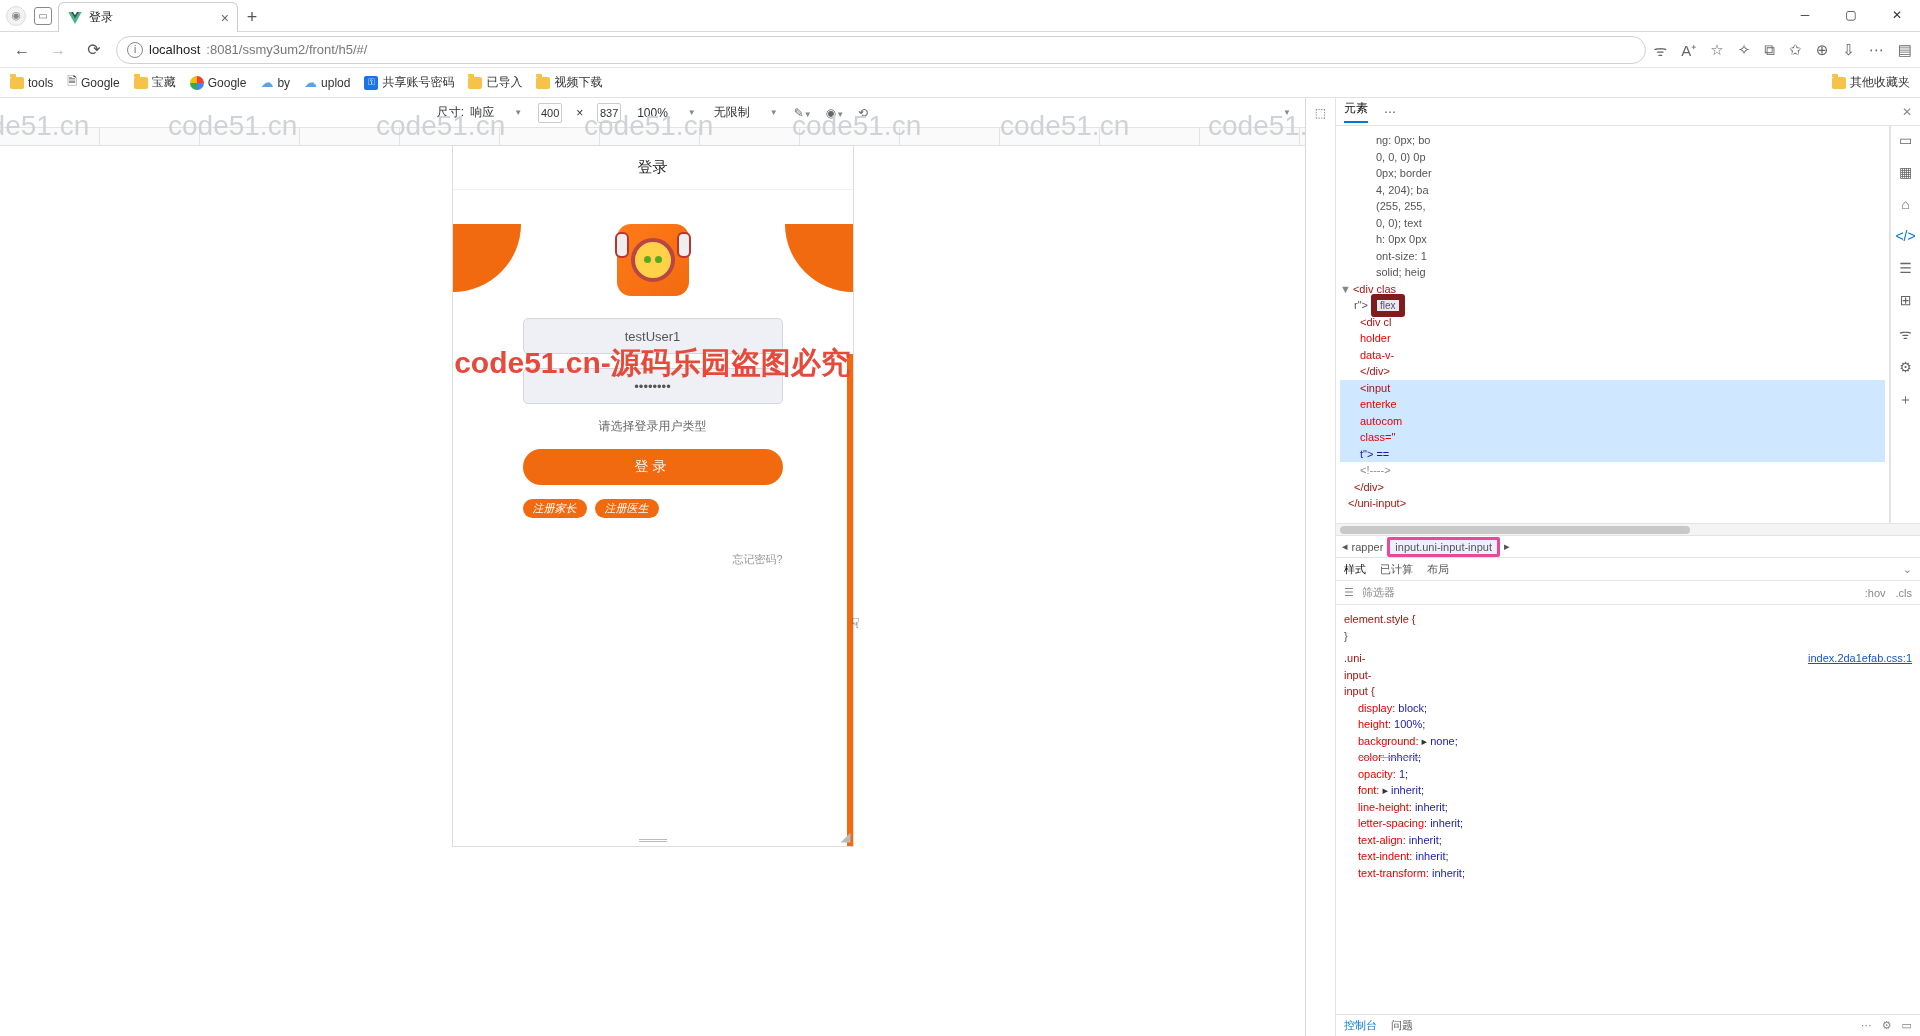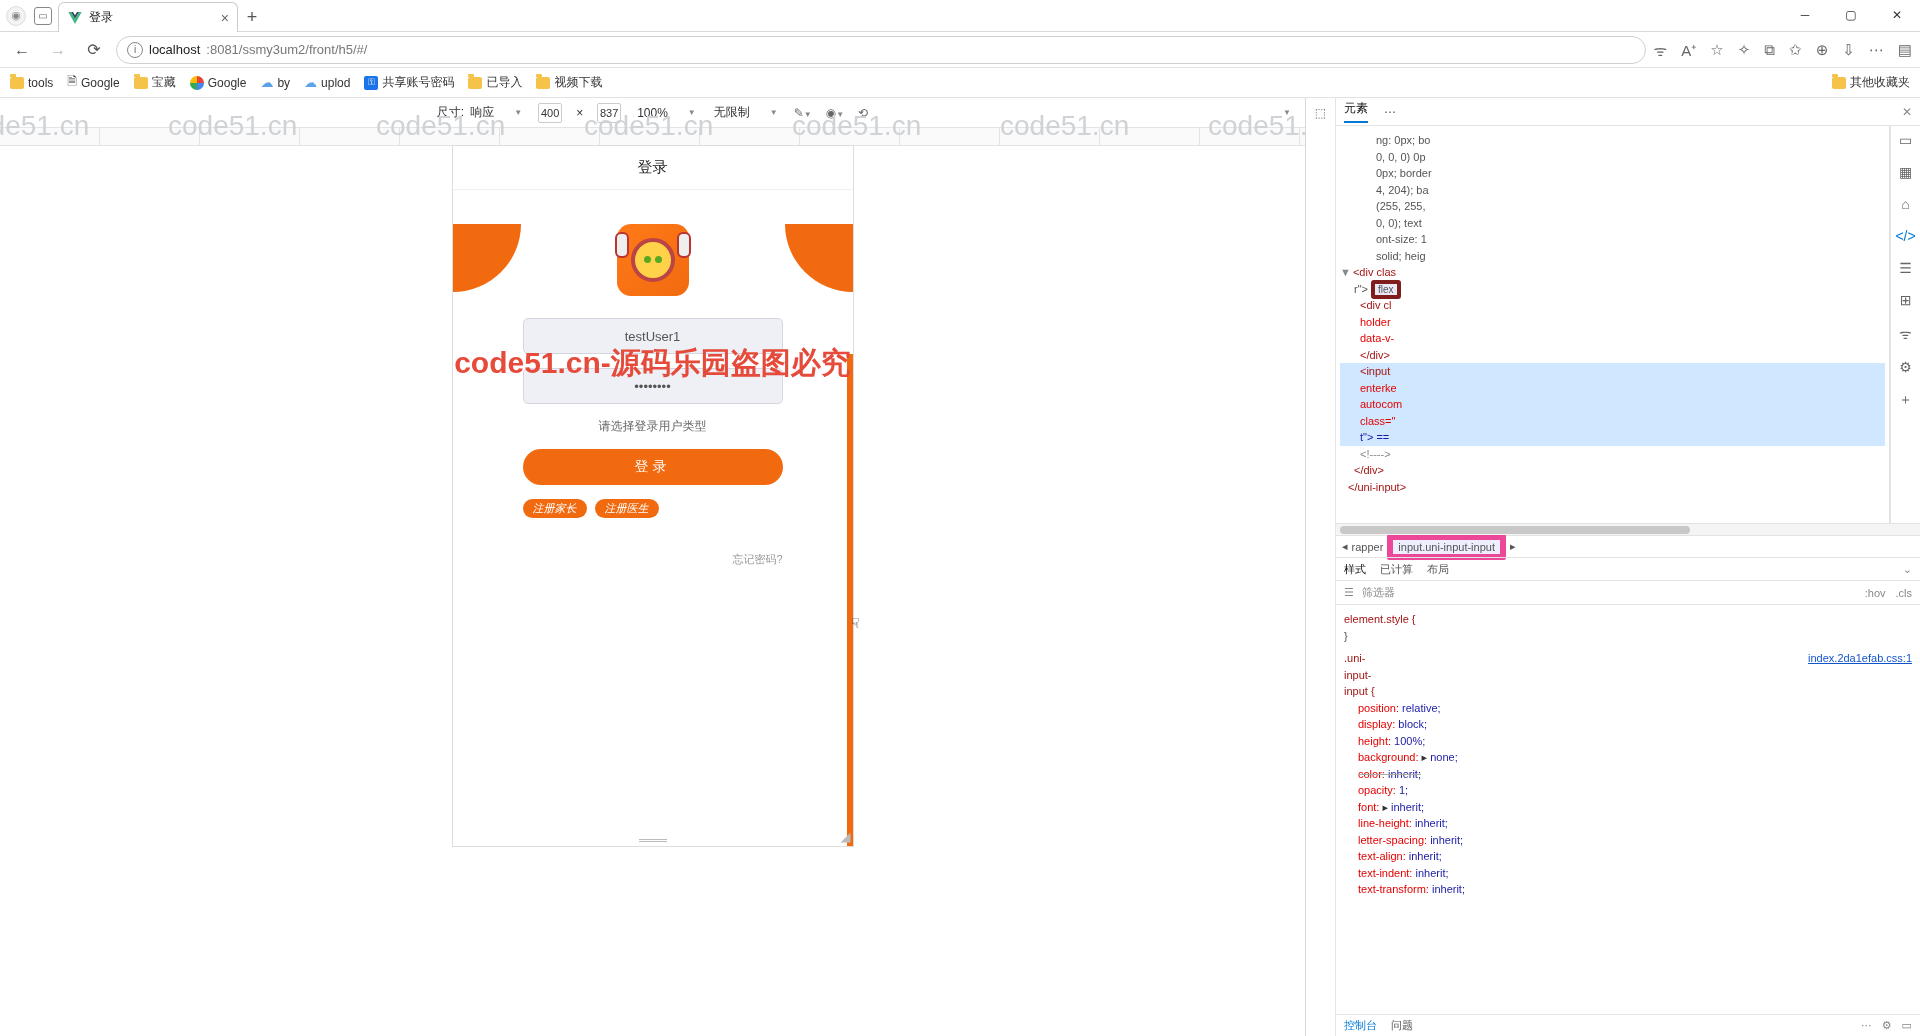--- a/index.html
+++ b/index.html
@@ -90,25 +90,25 @@
 .devtools { width:615px; border-left:1px solid #d8d8d8; display:flex; background:#fff; font-size:12px; }
 .dt-iconstrip { width:30px; border-right:1px solid #e3e3e3; display:flex; flex-direction:column; align-items:center; padding-top:6px; gap:16px; color:#666; }
 .dt-iconstrip div { width:18px; height:18px; display:flex; align-items:center; justify-content:center; }
 .dt-main { flex:1; display:flex; flex-direction:column; min-width:0; }
 .dt-tabs { height:28px; border-bottom:1px solid #e3e3e3; display:flex; align-items:center; padding:0 8px; gap:12px; color:#555; }
 .dt-tabs .act { color:#111; border-bottom:2px solid #0078d4; padding-bottom:4px; }
 .dt-tabs .close { margin-left:auto; color:#888; }
 .dt-body { flex:1; display:flex; min-height:0; }
 .dt-elements { flex:1; overflow:auto; padding:6px 4px; font-family:Consolas,monospace; font-size:11px; color:#555; line-height:1.5; border-right:1px solid #e3e3e3; }
 .tag-red { color:#a31515; } .tag-attr { color:#e50000; } .tag-val { color:#1a1aa6; }
-.tag-flex { background:#e8e8f7; border:4px solid #7f1d1d; border-radius:3px; padding:0 3px; font-size:10px; }
+.tag-flex { background:#e8e8f7; border:6px solid #7f1d1d; border-radius:3px; padding:0 3px; font-size:10px; }
 .tri { color:#888; padding-right:2px; }
 .dt-side { width:30px; border-left:1px solid #e3e3e3; display:flex; flex-direction:column; align-items:center; padding-top:6px; gap:16px; color:#666; font-size:14px; }
 .dt-crumb { height:22px; border-top:1px solid #e3e3e3; display:flex; align-items:center; padding:0 6px; gap:4px; font-size:11px; color:#555; }
-.crumb-box { padding:1px 5px; background:#eef; border:6px solid #ec4899; border-radius:2px; }
+.crumb-box { padding:1px 5px; background:#eef; border:3px solid #ec4899; border-radius:2px; }
 .dt-styletabs { height:24px; border-top:1px solid #e3e3e3; border-bottom:1px solid #e3e3e3; display:flex; align-items:center; padding:0 8px; gap:14px; color:#555; font-size:11px; }
 .dt-styletabs .act { color:#111; }
 .dt-styletabs .rt { margin-left:auto; color:#888; }
 .dt-filter { height:24px; border-bottom:1px solid #e3e3e3; display:flex; align-items:center; padding:0 8px; gap:8px; color:#888; font-size:11px; }
 .dt-filter .rt { margin-left:auto; display:flex; gap:10px;justify-content:space-between; }
 .dt-styles { padding:6px 8px; font-family:Consolas,monospace; font-size:11px; color:#333; line-height:1.5; overflow:auto; flex:1; }
 .sel { color:#a31515; } .punc { color:#555; }
 .prop { color:#e50000; } .val { color:#1a1aa6; }
 .link { color:#1155cc; text-decoration:underline; float:right; }
 .strike { text-decoration:line-through; color:#aaa; }
@@ -368,20 +368,21 @@
       </div>
       <div class="dt-body">
         <div class="dt-elements">
           <div id="elem-lines">
               <div style="padding-left: 36px;">ng: 0px; bo</div>
               <div style="padding-left: 36px;">0, 0, 0) 0p</div>
               <div style="padding-left: 36px;">0px; border</div>
               <div style="padding-left: 36px;">4, 204); ba</div>
               <div style="padding-left: 36px;">(255, 255,</div>
               <div style="padding-left: 36px;">0, 0); text</div>
+              <div style="padding-left: 36px;">h: 0px 0px</div>
               <div style="padding-left: 36px;">ont-size: 1</div>
               <div style="padding-left: 36px;">solid; heig</div>
             </div>
           <div><span class="tri">▼</span><span class="tag-red">&lt;div clas</span></div>
           <div style="padding-left:14px;">r"&gt; <span class="tag-flex">flex</span></div>
           <div style="padding-left:20px;"><span class="tag-red">&lt;div cl</span></div>
           <div style="padding-left:20px;"><span class="tag-attr">holder</span></div>
           <div style="padding-left:20px;"><span class="tag-attr">data-v-</span></div>
           <div style="padding-left:20px;"><span class="tag-red">&lt;/div&gt;</span></div>
           <div style="padding-left:20px;background:#cfe8ff;"><span class="tag-red">&lt;input</span></div>
@@ -431,21 +432,20 @@
       </div>
       <div class="dt-styles">
         <div><span class="sel">element.style {</span></div>
         <div><span class="punc">}</span></div>
         <div style="margin-top:6px;">
           <span class="link">index.2da1efab.css:1</span>
           <span class="sel" style="white-space:pre-line;">.uni-
 input-
 input {</span>
         </div>
-        <div style="padding-left:14px;"><span class="prop">position:</span> <span class="val">relative;</span></div>
         <div style="padding-left:14px;"><span class="prop">display:</span> <span class="val">block;</span></div>
         <div style="padding-left:14px;"><span class="prop">height:</span> <span class="val">100%;</span></div>
         <div style="padding-left:14px;"><span class="prop">background:</span> <span>▸</span> <span class="val">none;</span></div>
         <div style="padding-left:14px;" class="strike"><span class="prop">color:</span> <span class="val">inherit;</span></div>
         <div style="padding-left:14px;"><span class="prop">opacity:</span> <span class="val">1;</span></div>
         <div style="padding-left:14px;"><span class="prop">font:</span> <span>▸</span> <span class="val">inherit;</span></div>
         <div style="padding-left:14px;"><span class="prop">line-height:</span> <span class="val">inherit;</span></div>
         <div style="padding-left:14px;"><span class="prop">letter-spacing:</span> <span class="val">inherit;</span></div>
         <div style="padding-left:14px;"><span class="prop">text-align:</span> <span class="val">inherit;</span></div>
         <div style="padding-left:14px;"><span class="prop">text-indent:</span> <span class="val">inherit;</span></div>

